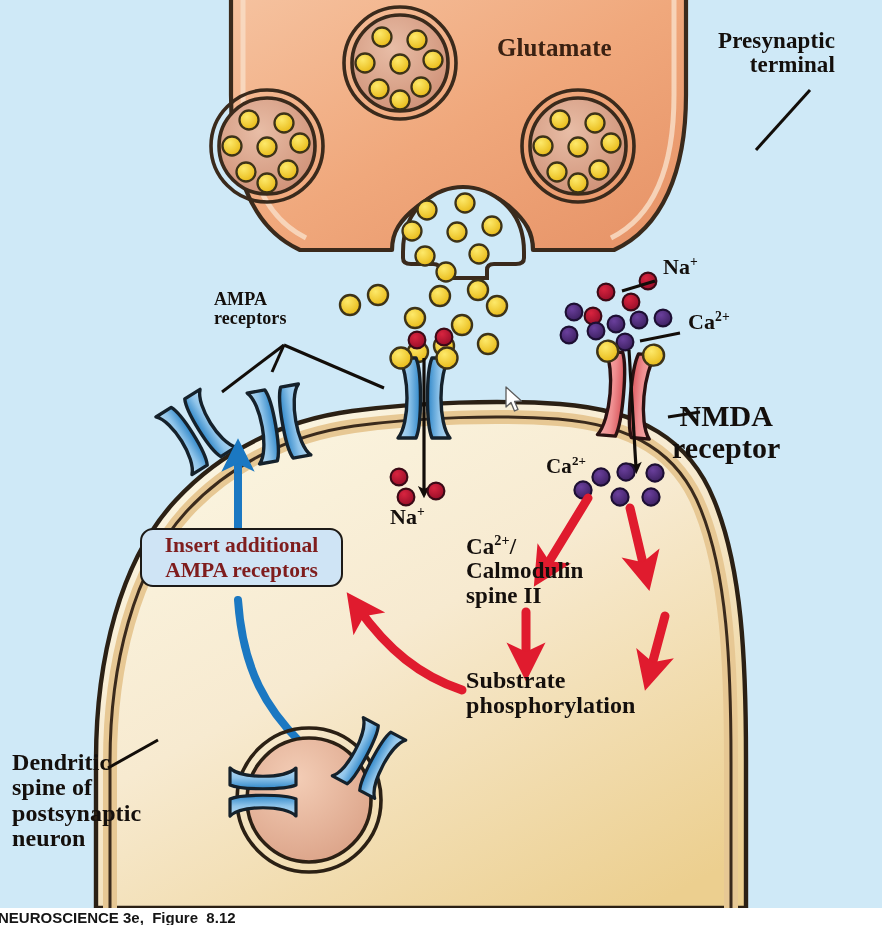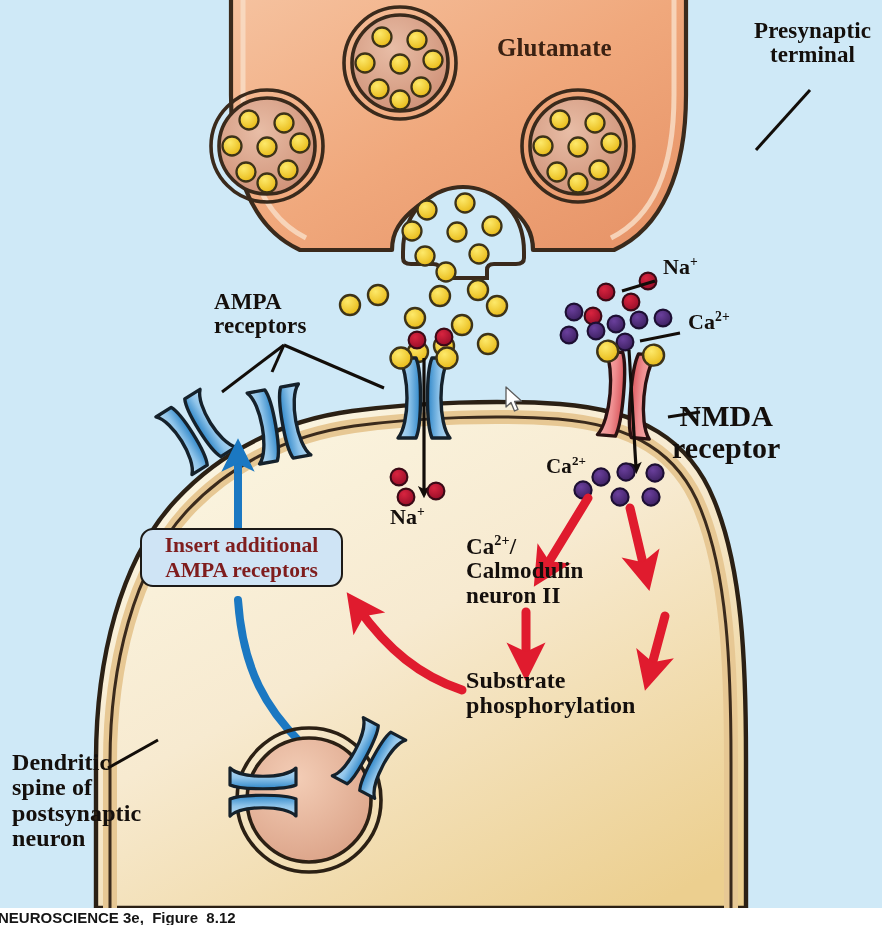--- a/index.html
+++ b/index.html
@@ -3,22 +3,22 @@
 <meta charset="utf-8">
 <style>
   html,body{margin:0;padding:0;background:#fff;}
   body{width:882px;height:925px;font-family:"Liberation Serif",serif;overflow:hidden;}
   #stage{position:relative;width:882px;height:925px;background:#fff;}
   #canvas{position:absolute;left:0;top:0;width:882px;height:908px;overflow:hidden;background:#cfe9f7;}
   svg.layer{position:absolute;left:0;top:0;width:882px;height:908px;}
   .lbl{position:absolute;color:#140f0c;font-weight:bold;line-height:1.06;
        font-family:"Liberation Serif",serif;letter-spacing:.1px;white-space:pre;}
   #lbl-glutamate{left:497px;top:35px;font-size:25px;color:#3a2112;}
-  #lbl-presyn{left:718px;top:19px;font-size:23px;text-align:center;margin-left:36px;}
-  #lbl-ampa{left:214px;top:290px;font-size:23px;text-align:left;}
+  #lbl-presyn{left:718px;top:29px;font-size:23px;text-align:right;}
+  #lbl-ampa{left:214px;top:290px;font-size:18px;text-align:left;}
   #lbl-na-out{left:663px;top:255px;font-size:22px;}
   #lbl-ca-out{left:688px;top:310px;font-size:22px;}
   #lbl-nmda{left:672px;top:400px;font-size:30px;text-align:center;}
   #lbl-na-in{left:390px;top:505px;font-size:22px;}
   #lbl-ca-in{left:546px;top:455px;font-size:21px;}
   #lbl-camk{left:466px;top:535px;font-size:23px;text-align:left;}
   #lbl-pkc{left:618px;top:560px;font-size:23px;text-align:left;}
   #lbl-subst{left:466px;top:668px;font-size:24px;text-align:left;}
   #lbl-dend{left:12px;top:750px;font-size:24px;text-align:left;}
   #box-insert{position:absolute;left:140px;top:528px;width:203px;height:59px;
@@ -343,21 +343,21 @@
 
     <div class="lbl" id="lbl-ca-out"><span>Ca</span><sup>2+</sup></div>
 
     <div class="lbl" id="lbl-nmda">NMDA
 receptor</div>
 
     <div class="lbl" id="lbl-na-in"><span>Na</span><sup>+</sup></div>
 
     <div class="lbl" id="lbl-ca-in"><span>Ca</span><sup>2+</sup></div>
 
-    <div class="lbl" id="lbl-camk"><span>Ca</span><sup>2+</sup><span>/</span><br><span>Calmodulin</span><br><span>neuron II</span></div>
+    <div class="lbl" id="lbl-camk"><span>Ca</span><sup>2+</sup><span>/</span><br><span>Calmodulin</span><br><span>spine II</span></div>
 
 
     <div class="lbl" id="lbl-dend">Dendritic
 spine of
 postsynaptic
 neuron</div>
 
     <div class="lbl" id="lbl-subst">Substrate
 phosphorylation</div>
 

